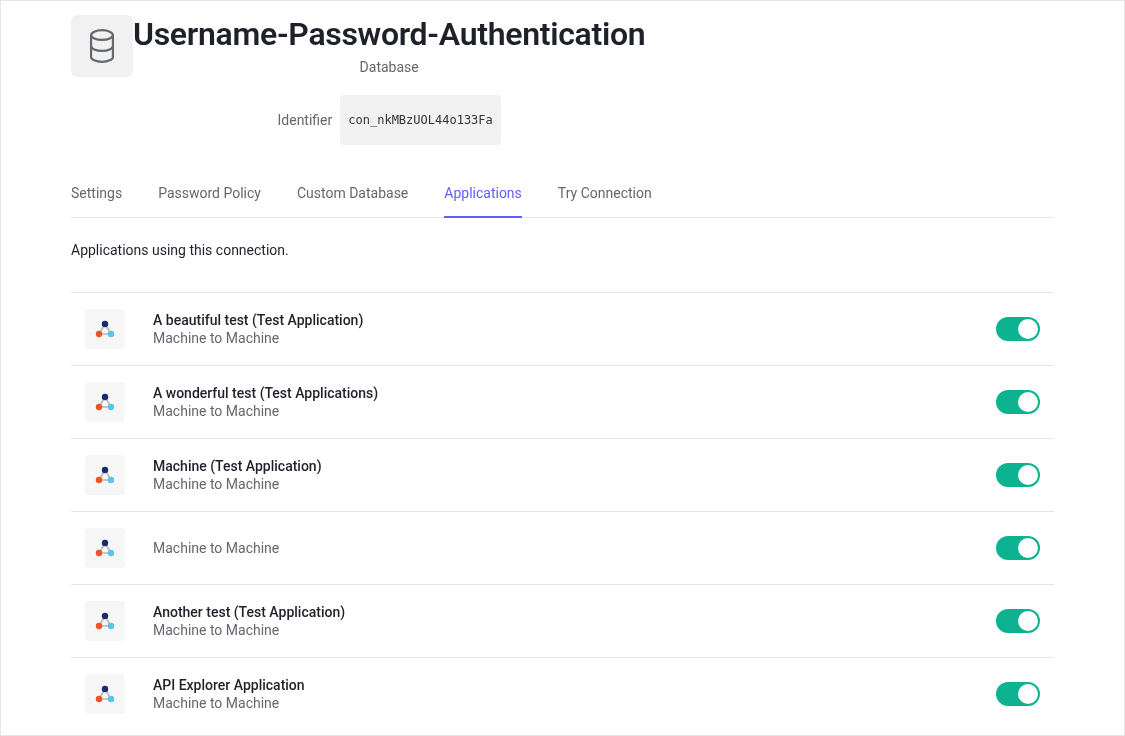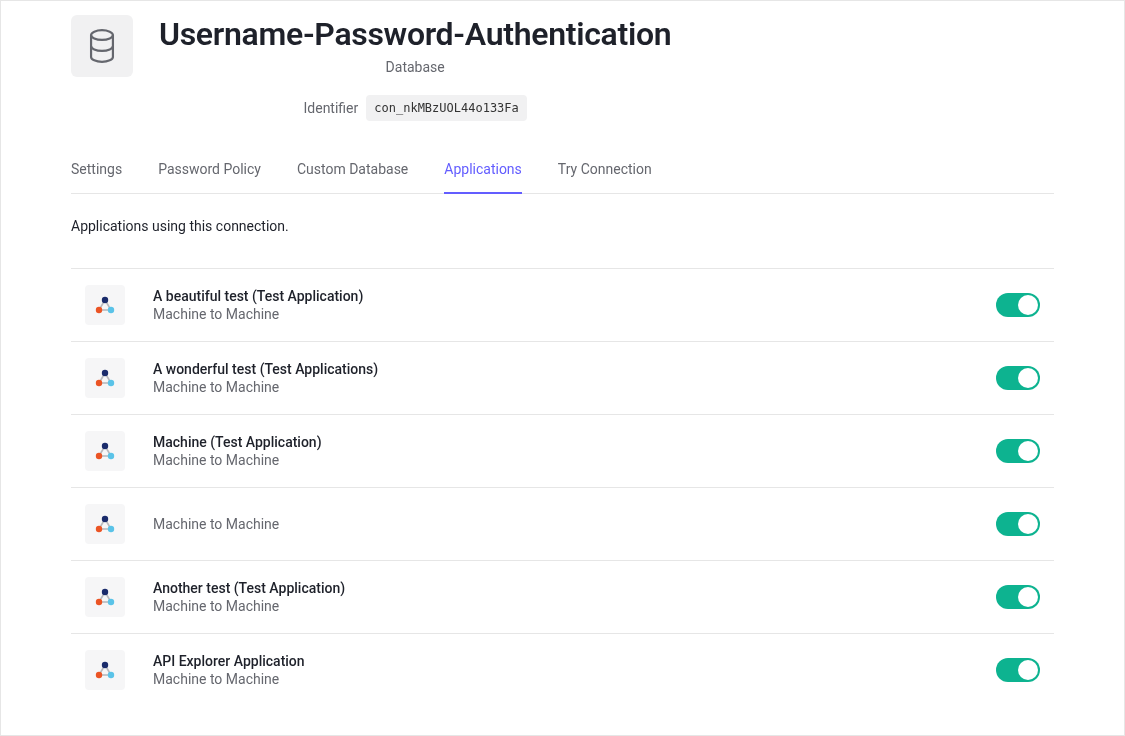--- a/index.html
+++ b/index.html
@@ -22,21 +22,20 @@
     color: #1e212a;
     font-size: 14px;
     text-decoration: none;
     cursor: pointer;
     margin-bottom: 14px;
   }
   .back-link svg { width: 14px; height: 14px; }
   .header-row {
     display: flex;
     align-items: flex-start;
-    gap: 26px;
     margin-bottom: 40px;
   }
   .db-icon-box {
     width: 62px;
     height: 62px;
     background: #f1f1f2;
     border-radius: 6px;
     display: flex;
     align-items: center;
     justify-content: center;
@@ -60,21 +59,21 @@
   }
   .identifier-group {
     display: inline-flex;
     align-items: center;
     gap: 8px;
   }
   .identifier-code {
     font-family: ui-monospace, SFMono-Regular, Menlo, Consolas, monospace;
     background: #f1f1f2;
     border-radius: 4px;
-    padding: 6px 8px;
+    padding: 18px 8px;
     font-size: 12px;
     color: #333;
   }
   .tabs {
     display: flex;
     gap: 36px;
     border-bottom: 1px solid #e6e6e6;
     margin-bottom: 24px;
   }
   .tab {

